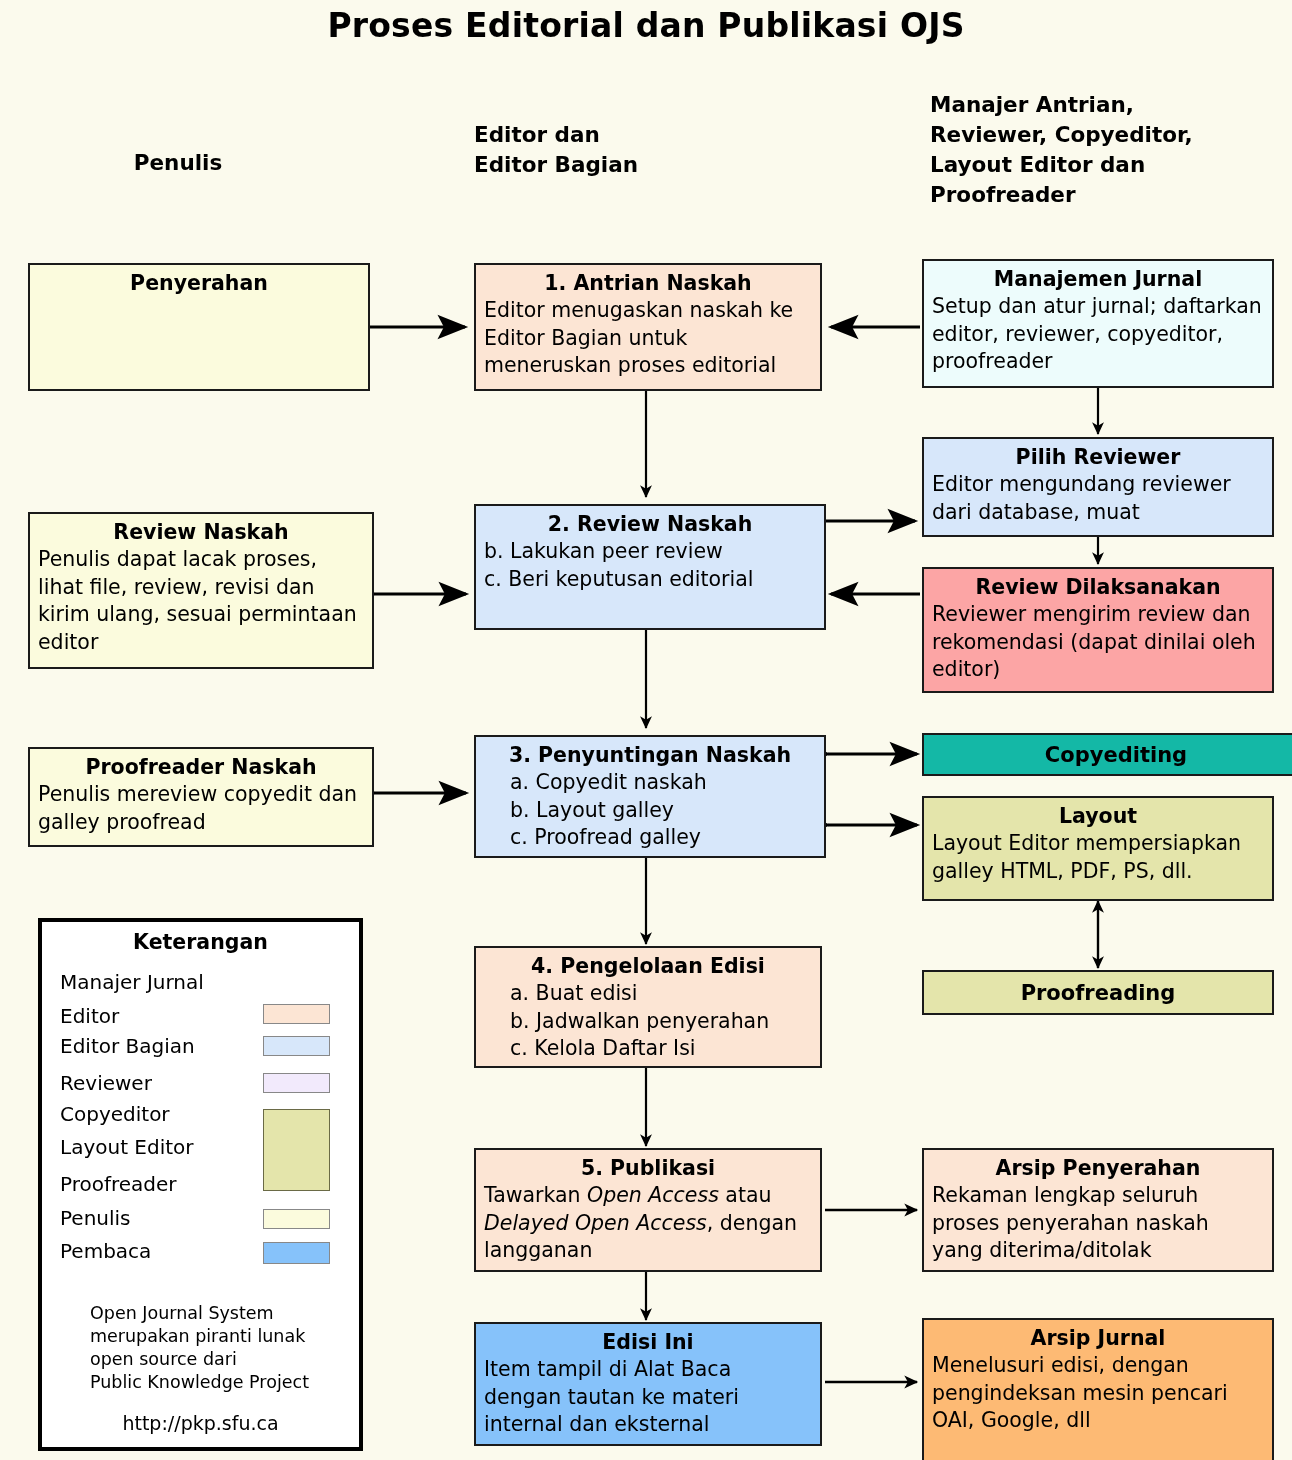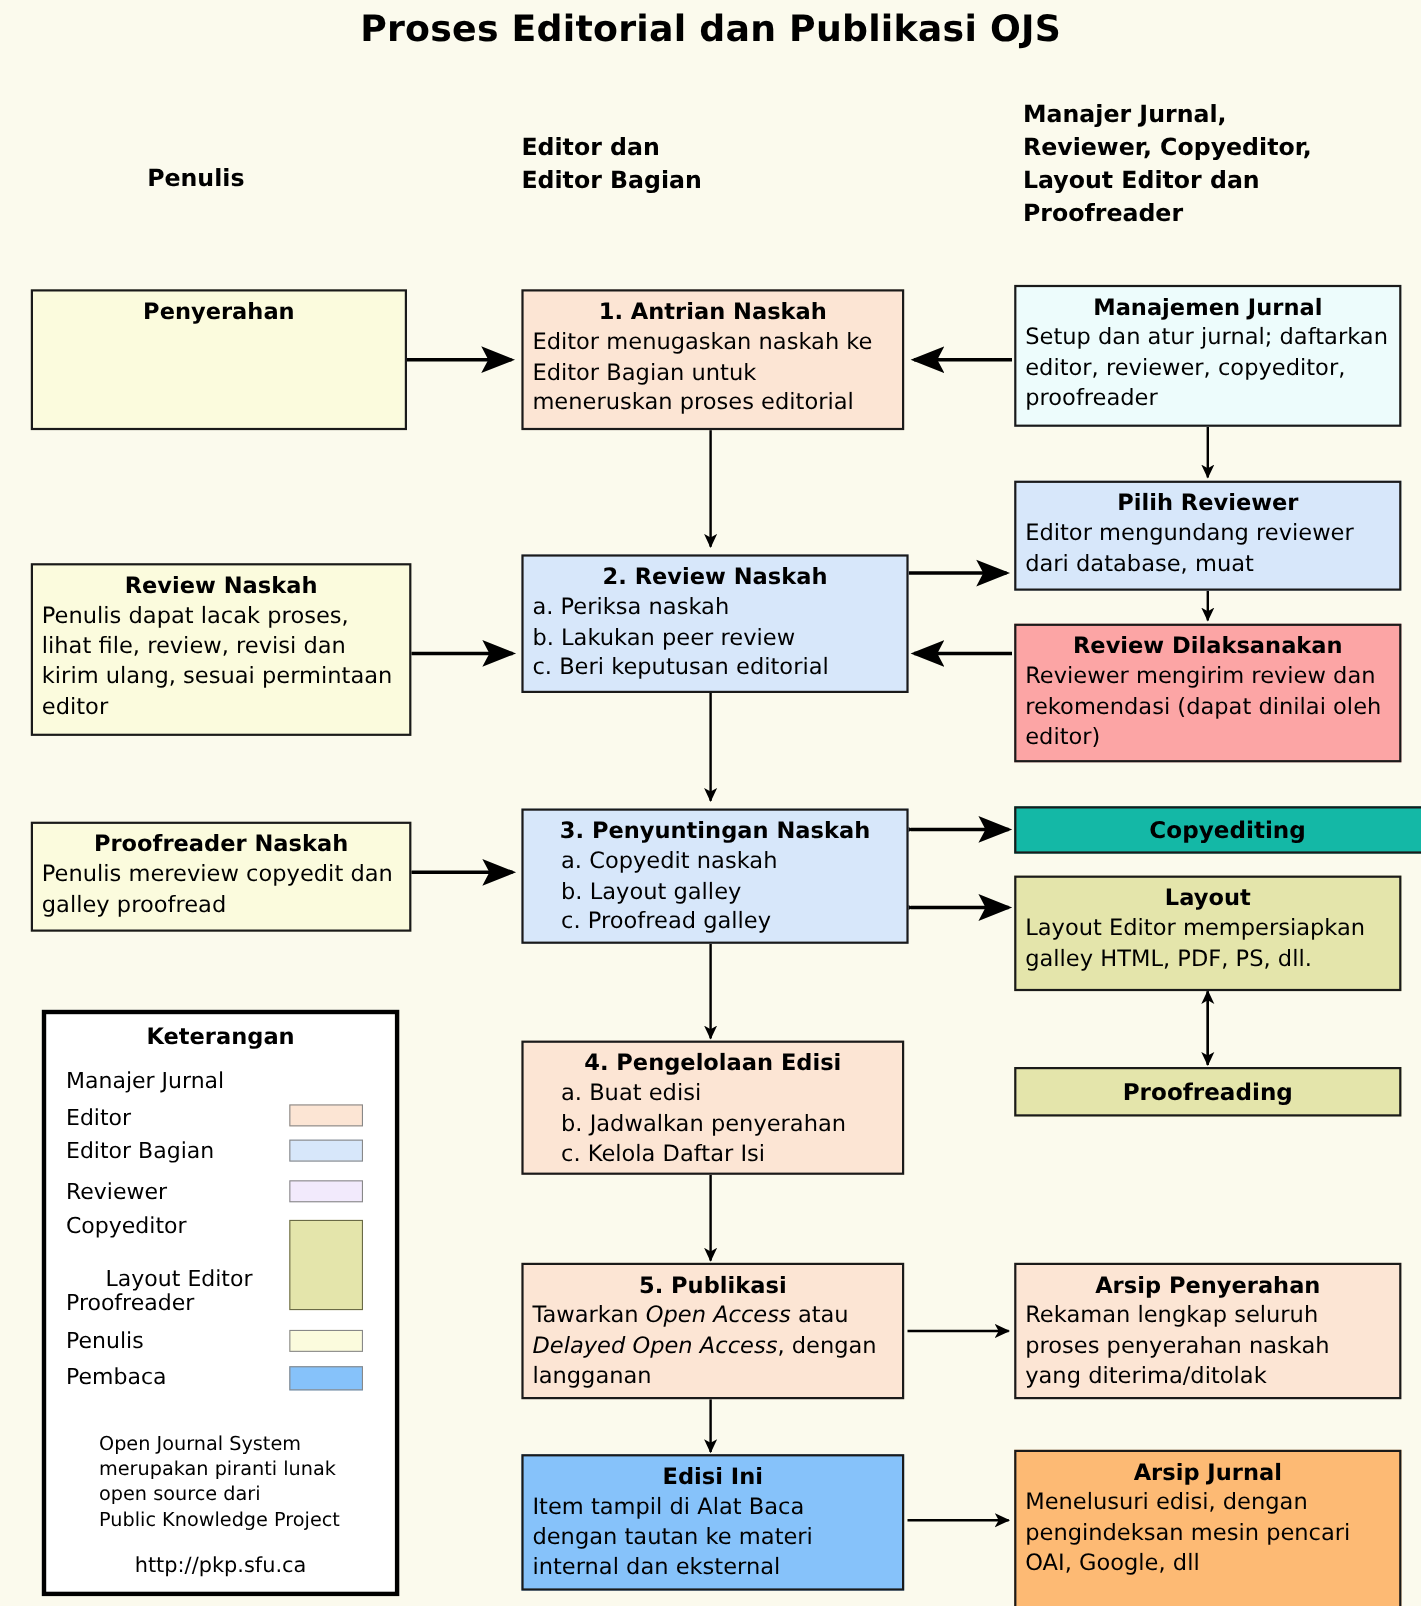--- a/index.html
+++ b/index.html
@@ -108,21 +108,21 @@
 </head>
 <body>
 
 <div id="stage">
 
   <div class="title">Proses Editorial dan Publikasi OJS</div>
 
   <div class="colhead" style="left:28px; top:148px; width:300px; text-align:center;">Penulis</div>
   <div class="colhead" style="left:474px; top:120px; width:348px; text-align:left;">Editor dan
 Editor Bagian</div>
-  <div class="colhead" style="left:930px; top:90px; width:360px; text-align:left;">Manajer Jurnal,
+  <div class="colhead" style="left:930px; top:90px; width:360px; text-align:left;">Manajer Antrian,
 Reviewer, Copyeditor,
 Layout Editor dan
 Proofreader</div>
 
   <svg id="arrows" viewBox="0 0 1292 1460">
     <defs>
       <marker id="ah" markerWidth="9" markerHeight="9" refX="7.6" refY="4.5" orient="auto" markerUnits="strokeWidth">
         <path d="M0,0.6 L8.6,4.5 L0,8.4 L2.3,4.5 Z" fill="#000"></path>
       </marker>
       <marker id="ahs" markerWidth="10" markerHeight="10" refX="8.6" refY="5" orient="auto" markerUnits="strokeWidth">
@@ -194,21 +194,20 @@
     <span class="bdy">Editor mengundang reviewer dari database, muat</span>
   </div>
 
   <div class="box" style="left:28px; top:512px; width:346px; height:157px; background:#fbfbdd;">
     <span class="ttl">Review Naskah</span>
     <span class="bdy">Penulis dapat lacak proses, lihat file, review, revisi dan kirim ulang, sesuai permintaan editor</span>
   </div>
 
   <div class="box" style="left:474px; top:504px; width:352px; height:126px; background:#d7e7fa;">
     <span class="ttl">2. Review Naskah</span>
-    <span class="bdy">a. Periksa naskah</span>
     <span class="bdy">b. Lakukan peer review</span>
     <span class="bdy">c. Beri keputusan editorial</span>
   </div>
 
   <div class="box" style="left:922px; top:567px; width:352px; height:126px; background:#fca5a5;">
     <span class="ttl">Review Dilaksanakan</span>
     <span class="bdy">Reviewer mengirim review dan rekomendasi (dapat dinilai oleh editor)</span>
   </div>
 
   <div class="box" style="left:28px; top:747px; width:346px; height:100px; background:#fbfbdd;">
@@ -275,21 +274,21 @@
 
     <div class="lg-row" style="top:112px;">Editor Bagian</div>
     <div class="sw" style="left:221px; top:114px; width:67px; height:20px; background:#d7e7fa;"></div>
 
     <div class="lg-row" style="top:149px;">Reviewer</div>
     <div class="sw" style="left:221px; top:151px; width:67px; height:20px; background:#f2eafc;"></div>
 
     <div class="lg-row" style="top:180px;">Copyeditor</div>
     <div class="sw" style="left:221px; top:187px; width:67px; height:82px; background:#e4e5ab; border:1px solid #6a6a46;"></div>
 
-    <div class="lg-row" style="top:228px;margin-left:36px;">Layout Editor</div>
+    <div class="lg-row" style="top:213px;">Layout Editor</div>
 
     <div class="lg-row" style="top:250px;">Proofreader</div>
 
     <div class="lg-row" style="top:284px;">Penulis</div>
     <div class="sw" style="left:221px; top:287px; width:67px; height:20px; background:#fbfbdd;"></div>
 
     <div class="lg-row" style="top:317px;">Pembaca</div>
     <div class="sw" style="left:221px; top:320px; width:67px; height:22px; background:#86c2fa;"></div>
 
     <div class="note">Open Journal System

